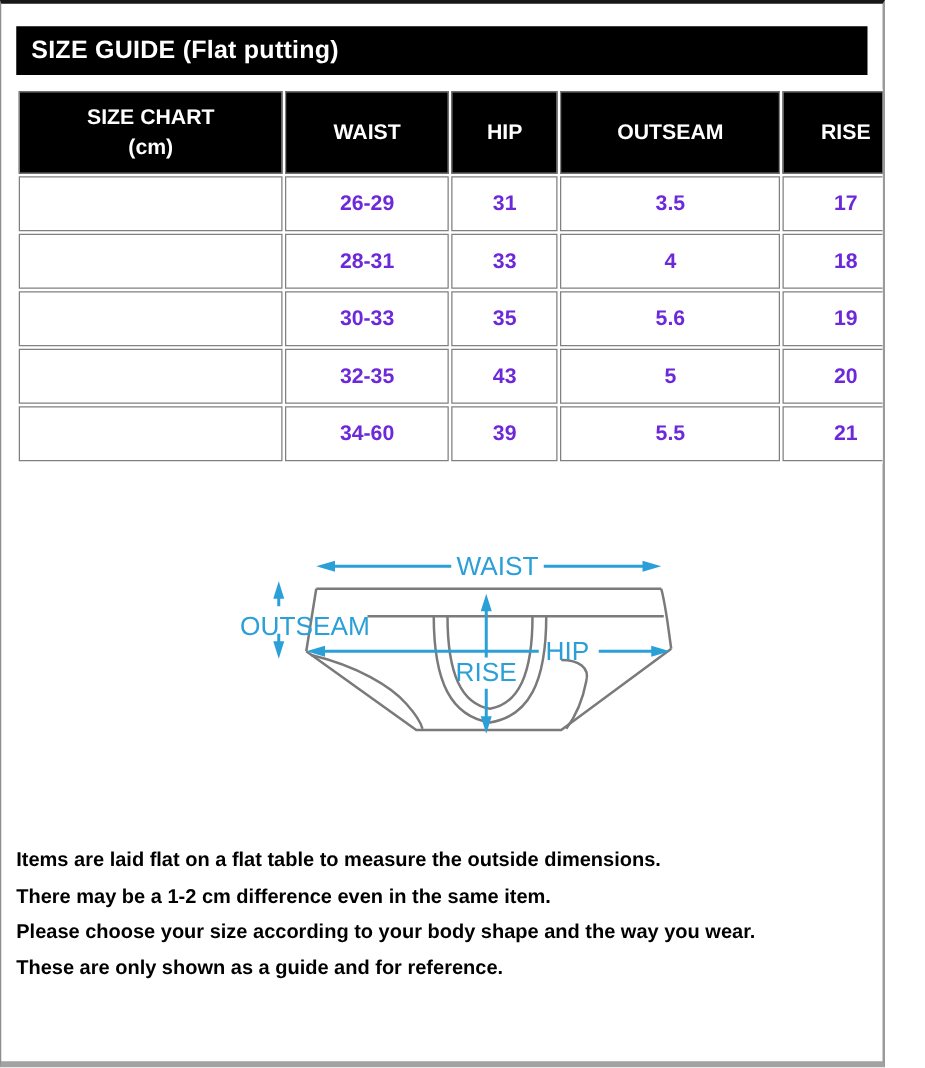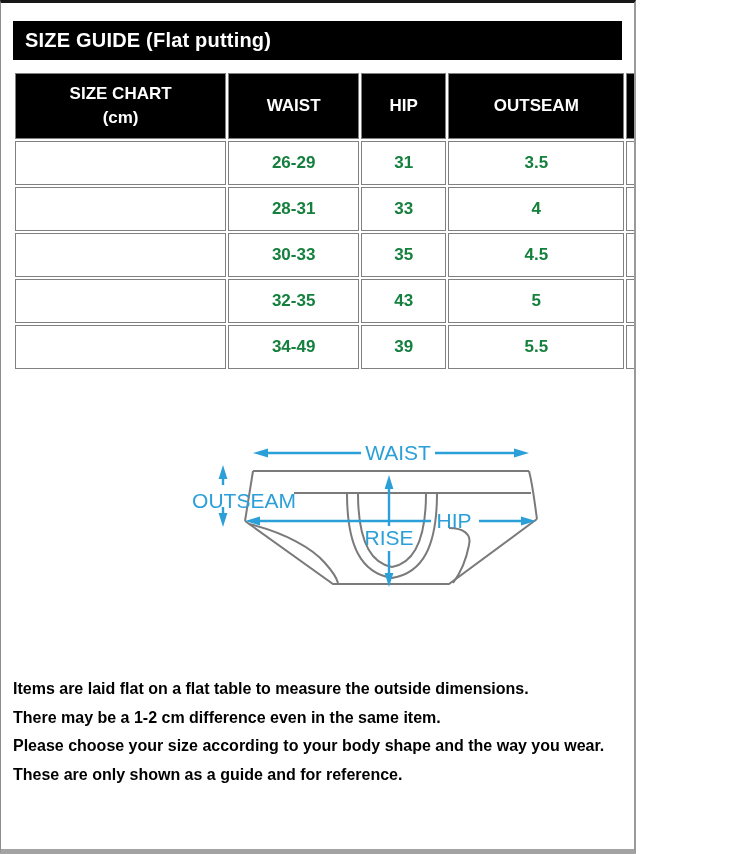--- a/index.html
+++ b/index.html
@@ -3,21 +3,21 @@
 <meta charset="utf-8">
 <style>
   * { margin: 0; padding: 0; box-sizing: border-box; }
   html, body { background: #ffffff; }
   body {
     font-family: "Liberation Sans", "DejaVu Sans", sans-serif;
     width: 740px;
   }
   #page {
     position: relative;
-    width: 636px;
+    width: 708px;
     height: 854px;
     background: #ffffff;
     border-top: 3px solid #171717;
     border-left: 1px solid #8d8d8d;
     border-right: 2px solid #9a9a9a;
     border-bottom: 5px solid #a3a3a3;
     overflow: hidden;
   }
   
   .title-bar {
@@ -46,21 +46,21 @@
     border: 1px solid var(--grid, #808080);
     text-align: center;
     vertical-align: middle;
     font-weight: bold;
   }
   th.dark, td.dark {
     background: var(--cell-bg, #000);
     color: var(--cell-fg, #fff);
   }
   tr.head-row th { height: 66px; font-size: 17px; }
-  tr.data-row td { height: 44px; font-size: 17px; color: #15803d; background: #fff; }
+  tr.data-row td { height: 44px; font-size: 17px; color: #6d28d9; background: #fff; }
   tr.data-row td.dark { color: var(--cell-fg, #fff); font-size: 16px; letter-spacing: 1px; }
   th .two-line { display: block; line-height: 24px; }
   
   .diagram-wrap {
     position: absolute;
     left: 180px; top: 418px;
     width: 400px; height: 200px;
   }
   svg .garment { stroke: var(--outline, #7a7a7a); stroke-width: 2; fill: none; }
   svg .bline   { stroke: var(--arrow, #2b9fd8); stroke-width: 2.4; fill: none; }
@@ -119,33 +119,33 @@
         <td class="dark">M</td>
         <td>28-31</td>
         <td>33</td>
         <td>4</td>
         <td>18</td>
       </tr>
       <tr class="data-row">
         <td class="dark">L</td>
         <td>30-33</td>
         <td>35</td>
-        <td>4.5</td>
+        <td>5.6</td>
         <td>19</td>
       </tr>
       <tr class="data-row">
         <td class="dark">X L</td>
         <td>32-35</td>
         <td>43</td>
         <td>5</td>
         <td>20</td>
       </tr>
       <tr class="data-row">
         <td class="dark">XX L</td>
-        <td>34-49</td>
+        <td>34-60</td>
         <td>39</td>
         <td>5.5</td>
         <td>21</td>
       </tr>
     </tbody>
   </table>
 
   <div class="diagram-wrap">
     <svg width="400" height="200" viewBox="0 0 400 200">
 

